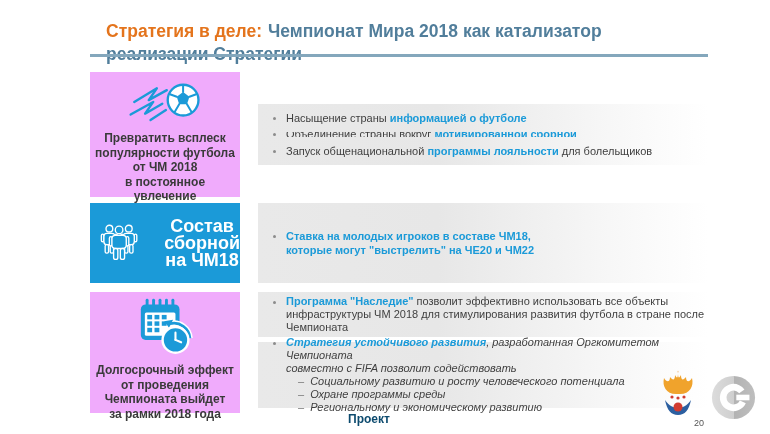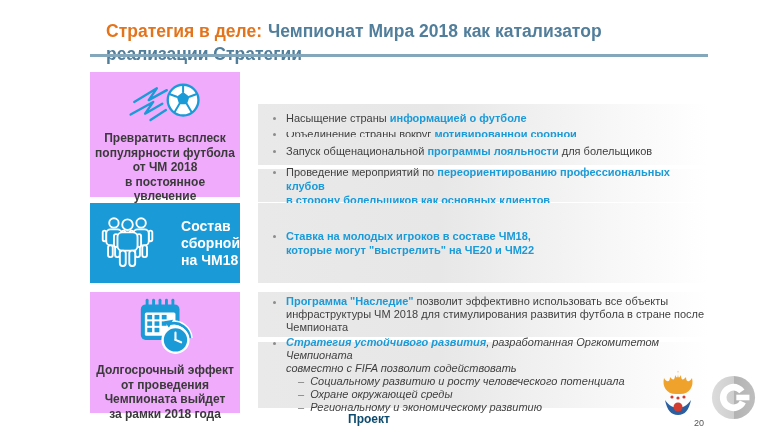--- a/index.html
+++ b/index.html
@@ -10,21 +10,21 @@
          font-size:17.5px;line-height:23px;font-weight:bold;white-space:pre-line;}
   .title .accent{color:#E4741C;margin-right:6px;}
   .title .main{color:#517E9B;}
   .rule{position:absolute;left:90px;top:54px;width:618px;height:3px;background:#84A7BC;}
   
   .label-box{position:absolute;left:90px;width:150px;background:#f0abfc;text-align:center;}
   .lb1{top:72px;height:125px;padding-top:6px;box-sizing:border-box;}
   .lb3{top:292px;height:121px;padding-top:6px;box-sizing:border-box;}
   .lb2{top:203px;height:80px;background:#1B9AD8;display:flex;align-items:center;padding-left:8px;box-sizing:border-box;}
   .label-text{font-size:12px;line-height:14.5px;font-weight:bold;color:#3A3A3A;white-space:pre-line;margin-top:3px;}
-  .team-text{color:#fff;font-size:14px;line-height:17px;font-weight:bold;text-align:left;white-space:pre-line;margin-left:24px;}
+  .team-text{color:#fff;font-size:18px;line-height:17px;font-weight:bold;text-align:center;white-space:pre-line;margin-left:24px;}
   
   .strip{position:absolute;left:258px;width:450px;display:flex;align-items:center;
          background:linear-gradient(90deg,#E9E9E9 0%,#E7E7E7 40%,#F7F7F7 78%,#FFFFFF 100%);}
   .s1{top:72px;height:28px;margin-top:48px;}
   .s2{top:104px;height:28px;}
   .s3{top:137px;height:28px;}
   .s4{top:169px;height:33px;}
   .s5{top:203px;height:80px;}
   .s6{top:292px;height:45px;}
   .s7{top:342px;height:66px;font-style:italic;}
@@ -84,27 +84,20 @@
   <div class="strip s2">
     <div class="brow">
         <span class="dot"></span>
         <div class="btext"><span>Насыщение страны </span><span class="em">информацией о футболе</span><span></span></div>
       </div>
   </div>
   <div class="strip s3">
     <div class="brow">
         <span class="dot"></span>
         <div class="btext"><span>Запуск общенациональной </span><span class="em">программы лояльности</span><span> для болельщиков</span></div>
-      </div>
-  </div>
-  <div class="strip s4">
-    <div class="brow">
-        <span class="dot"></span>
-        <div class="btext"><span>Проведение мероприятий по </span><span class="em">переориентированию профессиональных клубов
-в сторону болельщиков как основных клиентов</span><span></span></div>
       </div>
   </div>
 
   <div class="label-box lb2">
     <svg width="66" height="64" viewBox="0 0 100 94">
       <g fill="#1B9AD8" stroke="#fff" stroke-width="3.2">
         <circle cx="27" cy="13" r="8"></circle>
         <rect x="8" y="26" width="6" height="18" rx="3"></rect>
         <rect x="40" y="26" width="6" height="18" rx="3"></rect>
         <rect x="14" y="24" width="26" height="27" rx="7"></rect>
@@ -181,21 +174,21 @@
 Чемпионата</span></div>
       </div>
   </div>
   <div class="strip s7">
     <div class="brow">
         <span class="dot"></span>
         <div>
           <div class="btext"><span></span><span class="em">Стратегия устойчивого развития</span><span>, разработанная Оргкомитетом Чемпионата
 совместно с FIFA позволит содействовать</span></div>
       <div class="subitem">Социальному развитию и росту человеческого потенциала</div>
-      <div class="subitem">Охране окружающей среды</div>
+      <div class="subitem">Охране программы среды</div>
       <div class="subitem">Региональному и экономическому развитию</div>
     </div>
       </div>
   </div>
 
   <div class="proj">Проект</div>
 
   <svg class="eagle" width="40" height="47" viewBox="0 0 40 47">
     <path d="M18,24 C8,24 4,16 6,8 C9,13 12,12 12,7 C15,11 17,10 17,5 C19,9 20,8 20,3 C20,8 21,9 23,5 C23,10 25,11 28,7 C28,12 31,13 34,8 C36,16 32,24 22,24 Z" fill="#F0A32C"></path>
     <path d="M20,3 C21,0 19,0 20,3 Z" fill="#E98A1B"></path>

